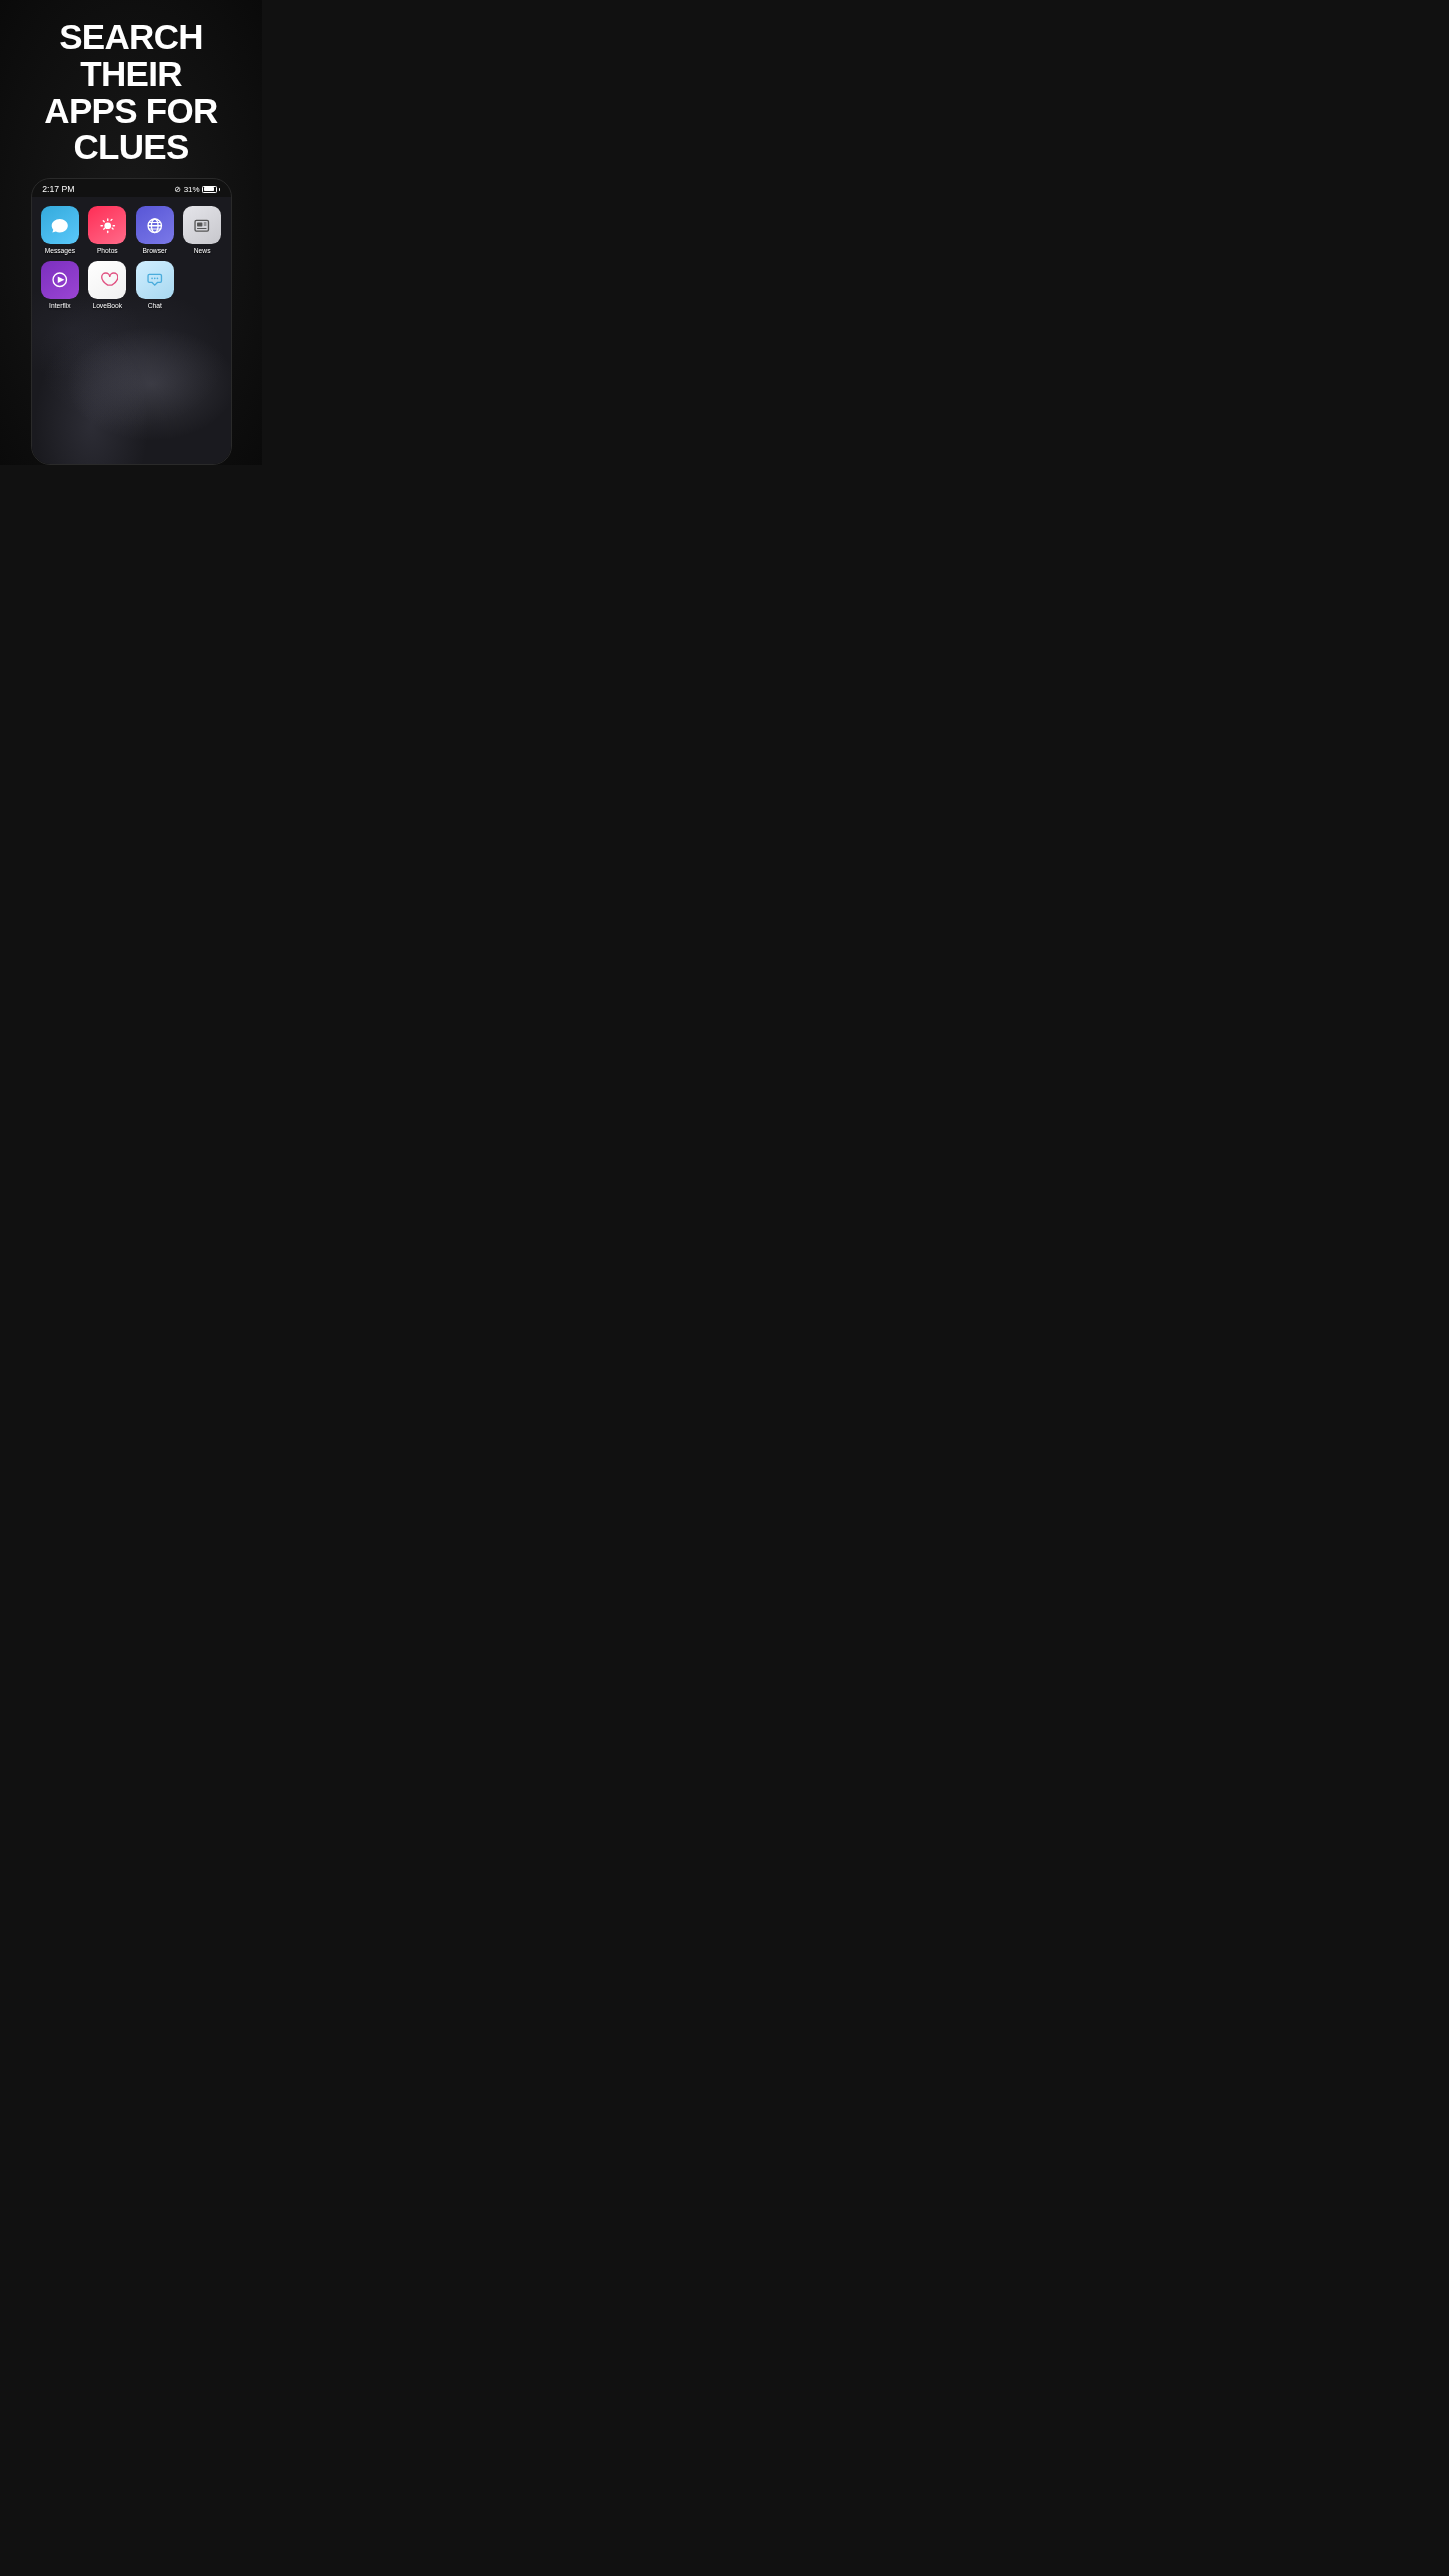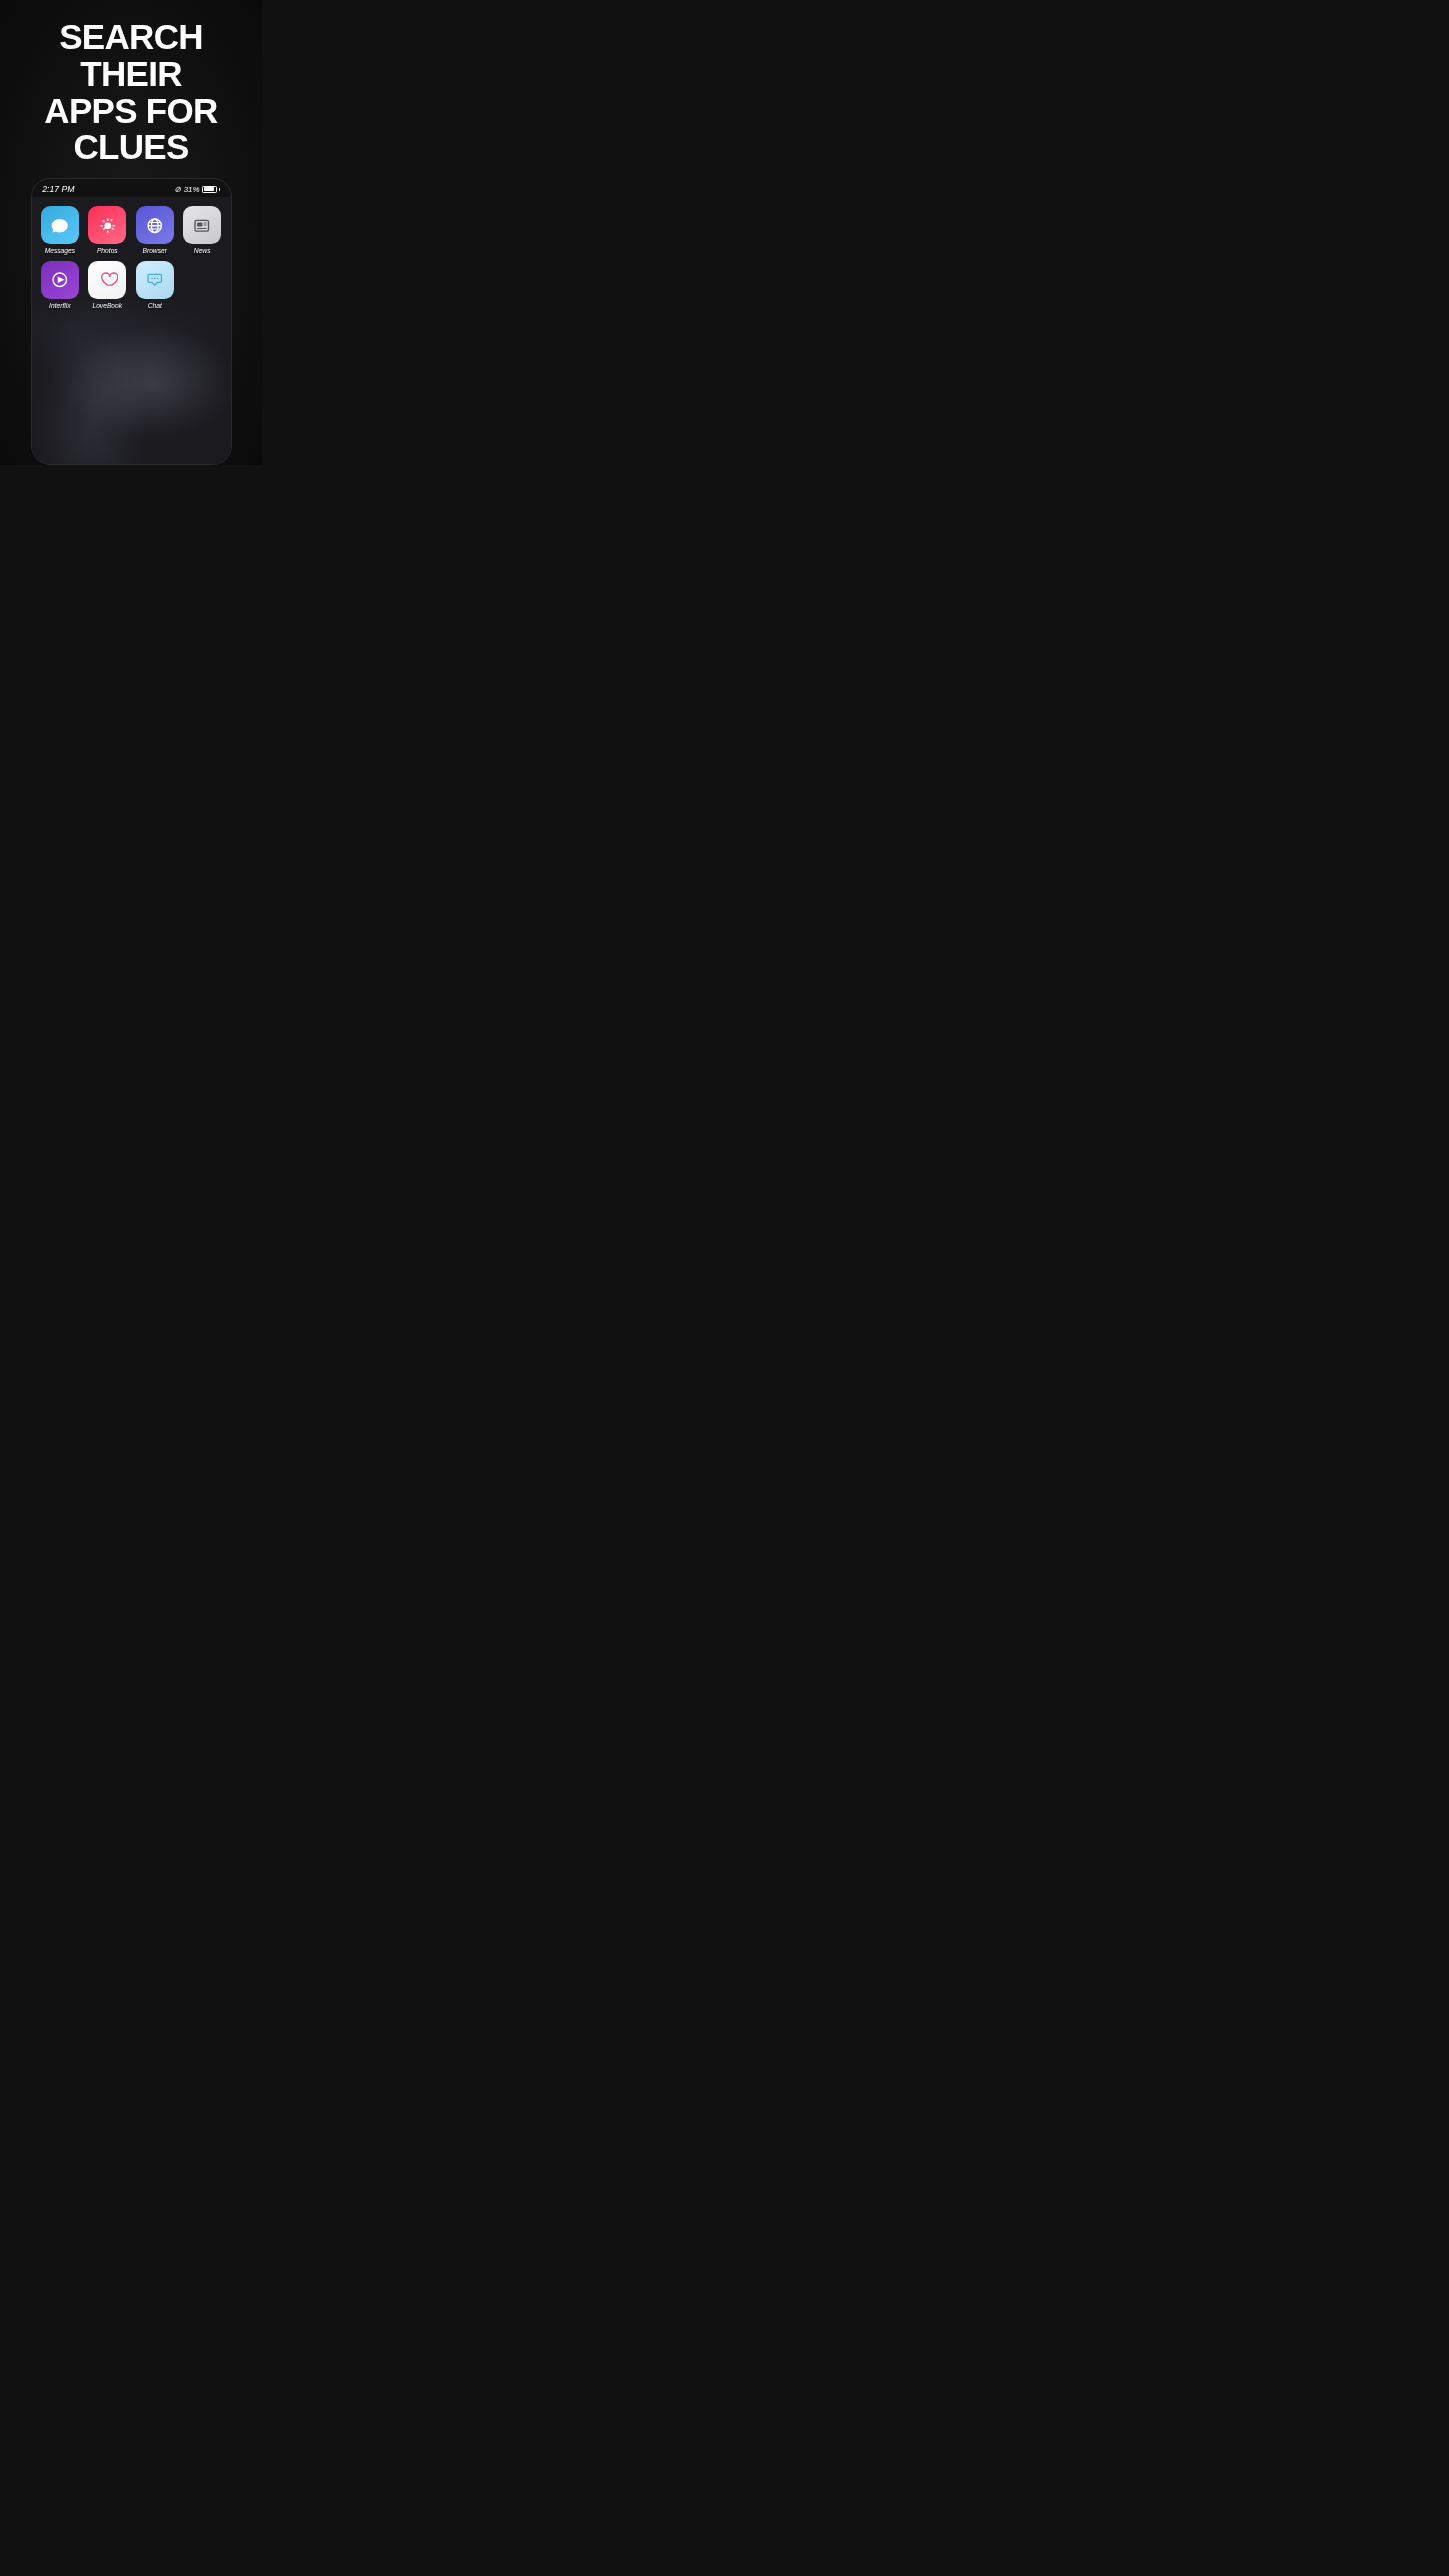--- a/index.html
+++ b/index.html
@@ -44,21 +44,20 @@
     .phone-frame {
       width: 201px;
       background: #111;
       border-radius: 19px;
       overflow: hidden;
       border: 1.3px solid #2a2a2a;
       flex: 1;
       display: flex;
       flex-direction: column;
       position: relative;
-      font-style: italic;
     }
 
     
     .status-bar {
       display: flex;
       justify-content: space-between;
       align-items: center;
       padding: 5.4px 10.7px 2.7px 10.7px;
       background: transparent;
     }

